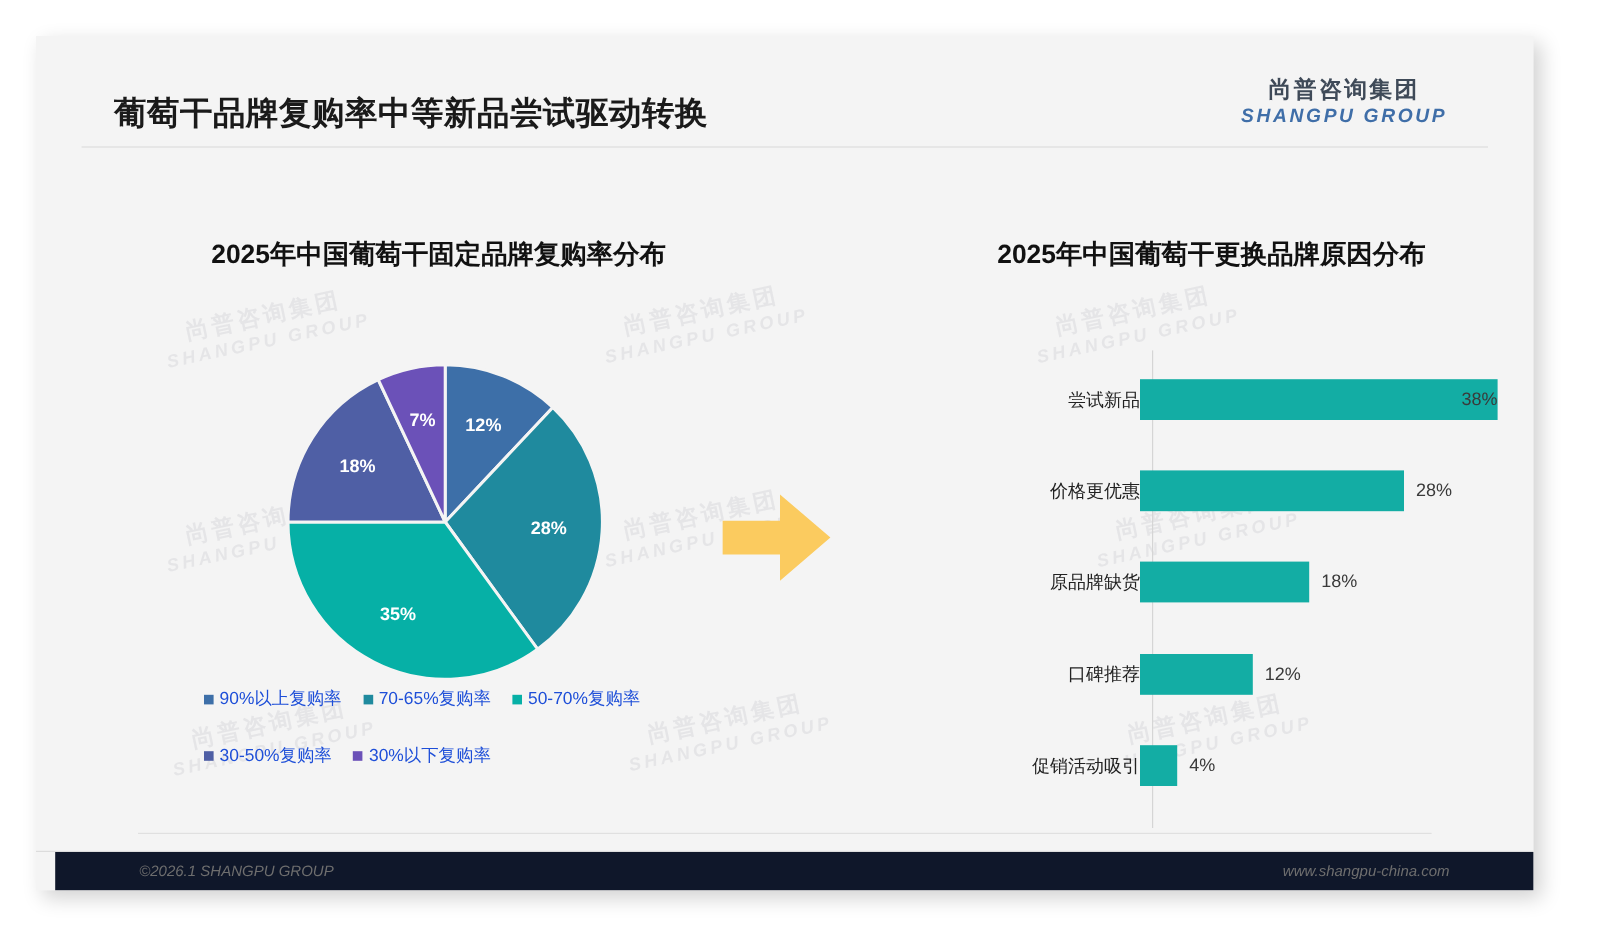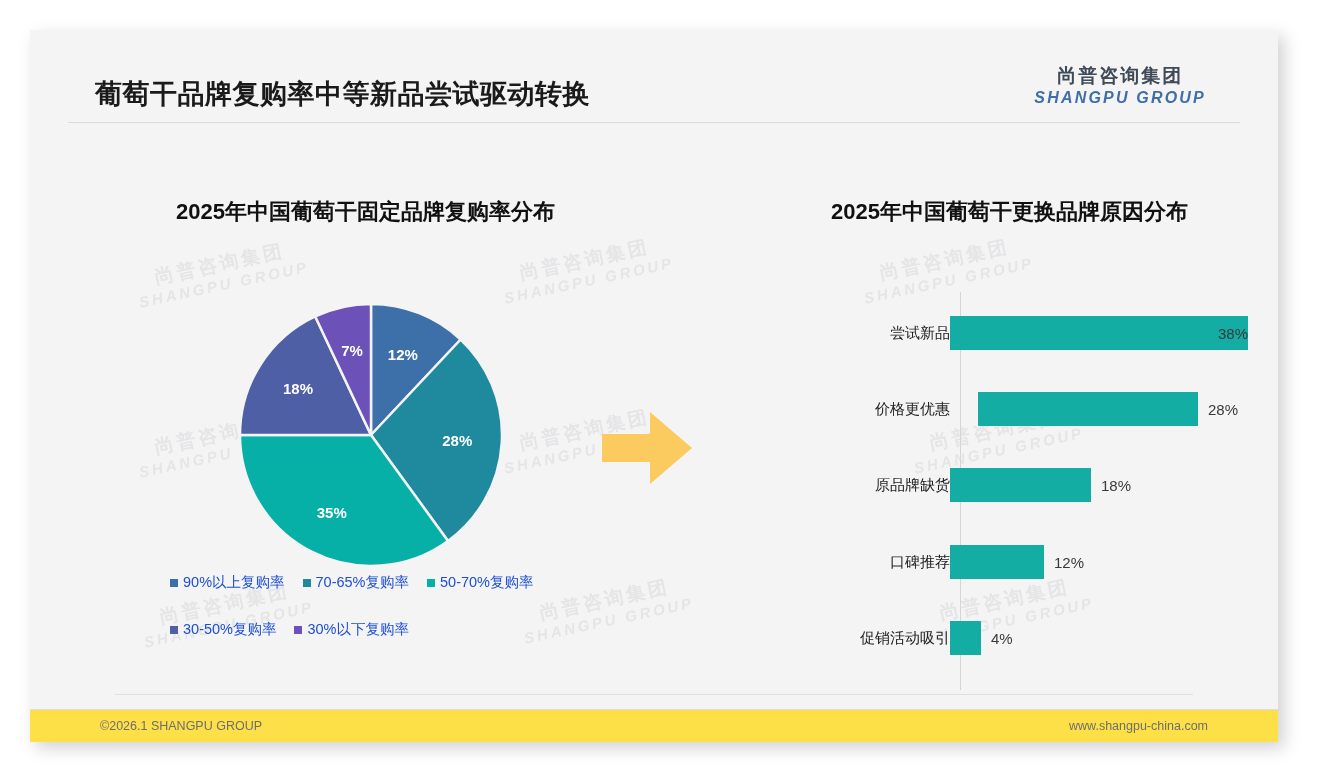--- a/index.html
+++ b/index.html
@@ -223,25 +223,26 @@
   .footer-rule {
     position: absolute;
     left: 0;
     right: 0;
     top: 679px;
     height: 1px;
     background: #dcdcdc;
   }
   .footer {
     position: absolute;
-    left: 0;
+    left: 16px;
     right: 0;
     top: 680px;
     height: 32px;
-    background: #fde047;
+    background: #0f172a;
+    font-style: italic;
   }
   .footer-left {
     position: absolute;
     left: 70px;
     top: 9px;
     font-size: 12.5px;
     color: #6e6e6e;
     white-space: nowrap;
   }
   .footer-right {
@@ -360,21 +361,21 @@
     <div class="axis-line"></div>
 
     <div class="bar-row" style="top:24px;">
       <div class="bar-cat">尝试新品</div>
       <div class="bar-track">
         <div class="bar-fill" style="width:298px"></div>
         <div class="bar-val" style="left:268px">38%</div>
       </div>
     </div>
 
-    <div class="bar-row" style="top:100px;gap:28px;">
+    <div class="bar-row" style="top:100px;">
       <div class="bar-cat">价格更优惠</div>
       <div class="bar-track">
         <div class="bar-fill" style="width:220px"></div>
         <div class="bar-val" style="left:230px">28%</div>
       </div>
     </div>
 
     <div class="bar-row" style="top:176px;">
       <div class="bar-cat">原品牌缺货</div>
       <div class="bar-track">

